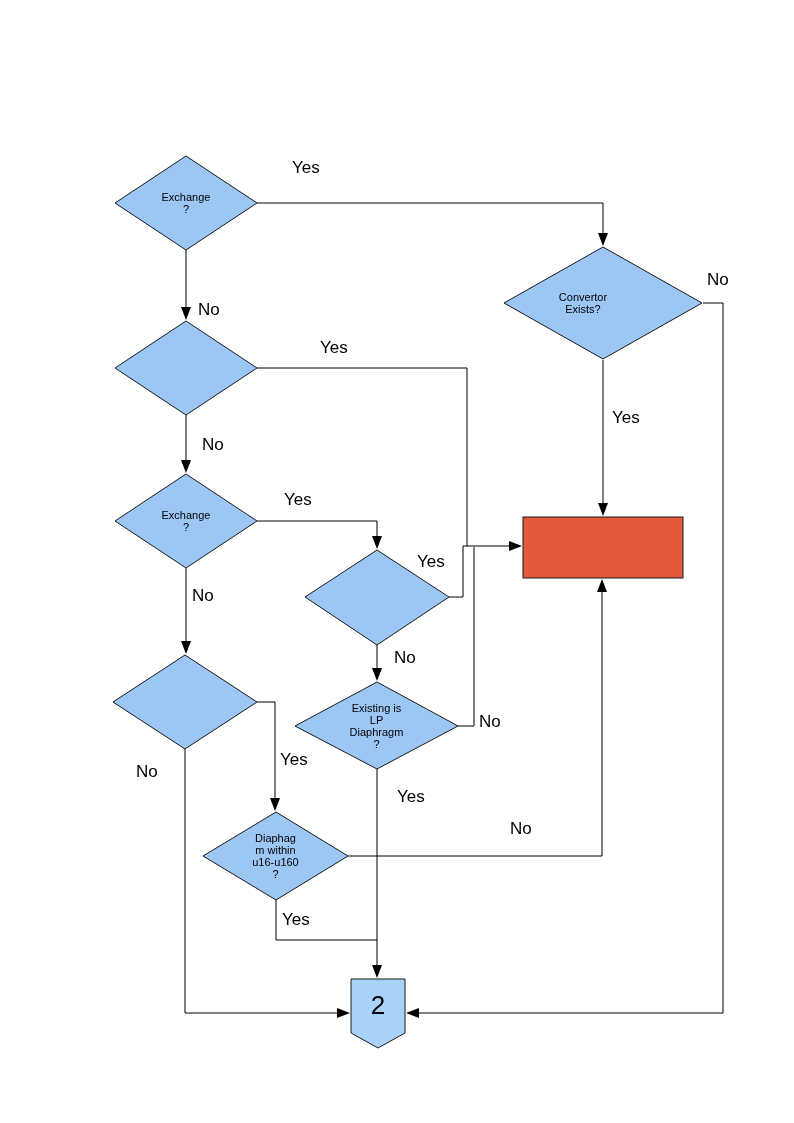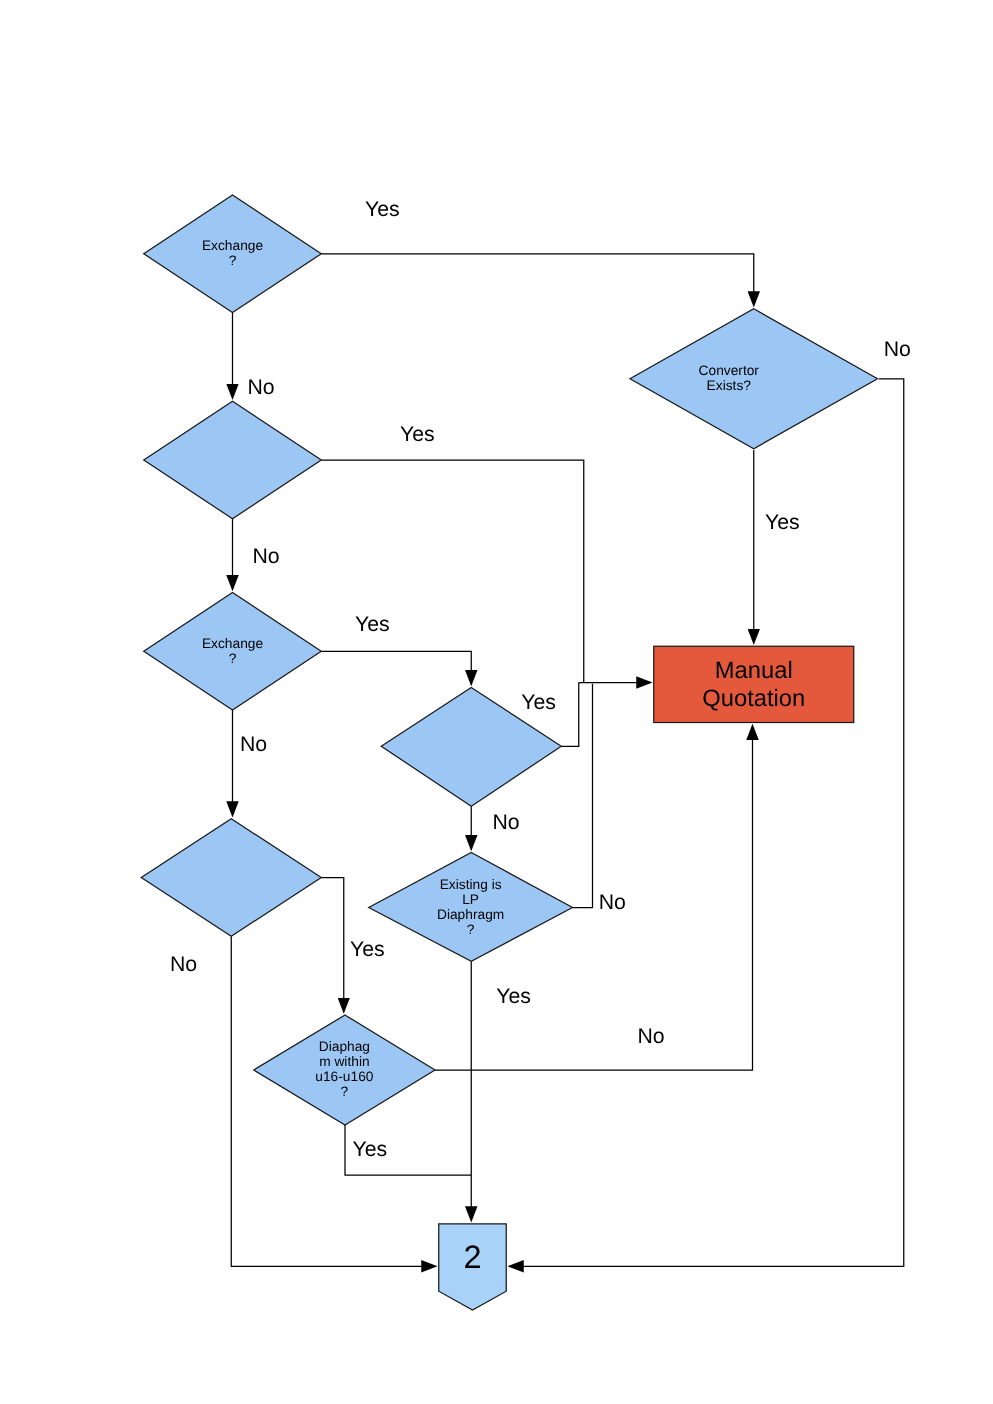--- a/index.html
+++ b/index.html
@@ -91,23 +91,20 @@
   </div>
   <div class="node-label" style="left:115px; top:474px; width:142px; height:94px">
     <span style="width:52px">Exchange ?</span>
   </div>
   <div class="node-label" style="left:295px; top:682px; width:163px; height:87px">
     <span style="width:56px">Existing is LP Diaphragm ?</span>
   </div>
   <div class="node-label wrap-hard" style="left:203px; top:812px; width:145px; height:88px">
     <span style="width:48px">Diaphagm within u16-u160 ?</span>
   </div>
-  <div class="node-label process-label" style="left:523px; top:517px; width:160px; height:61px">
-    <span style="width:110px">Manual Quotation</span>
-  </div>
   <div class="node-label connector-label" style="left:351px; top:979px; width:54px; height:52px">
     <span>2</span>
   </div>
 
   <div class="edge-label" style="left:292px; top:156px">Yes</div>
   <div class="edge-label" style="left:198px; top:298px">No</div>
   <div class="edge-label" style="left:320px; top:336px">Yes</div>
   <div class="edge-label" style="left:202px; top:433px">No</div>
   <div class="edge-label" style="left:284px; top:488px">Yes</div>
   <div class="edge-label" style="left:192px; top:584px">No</div>

